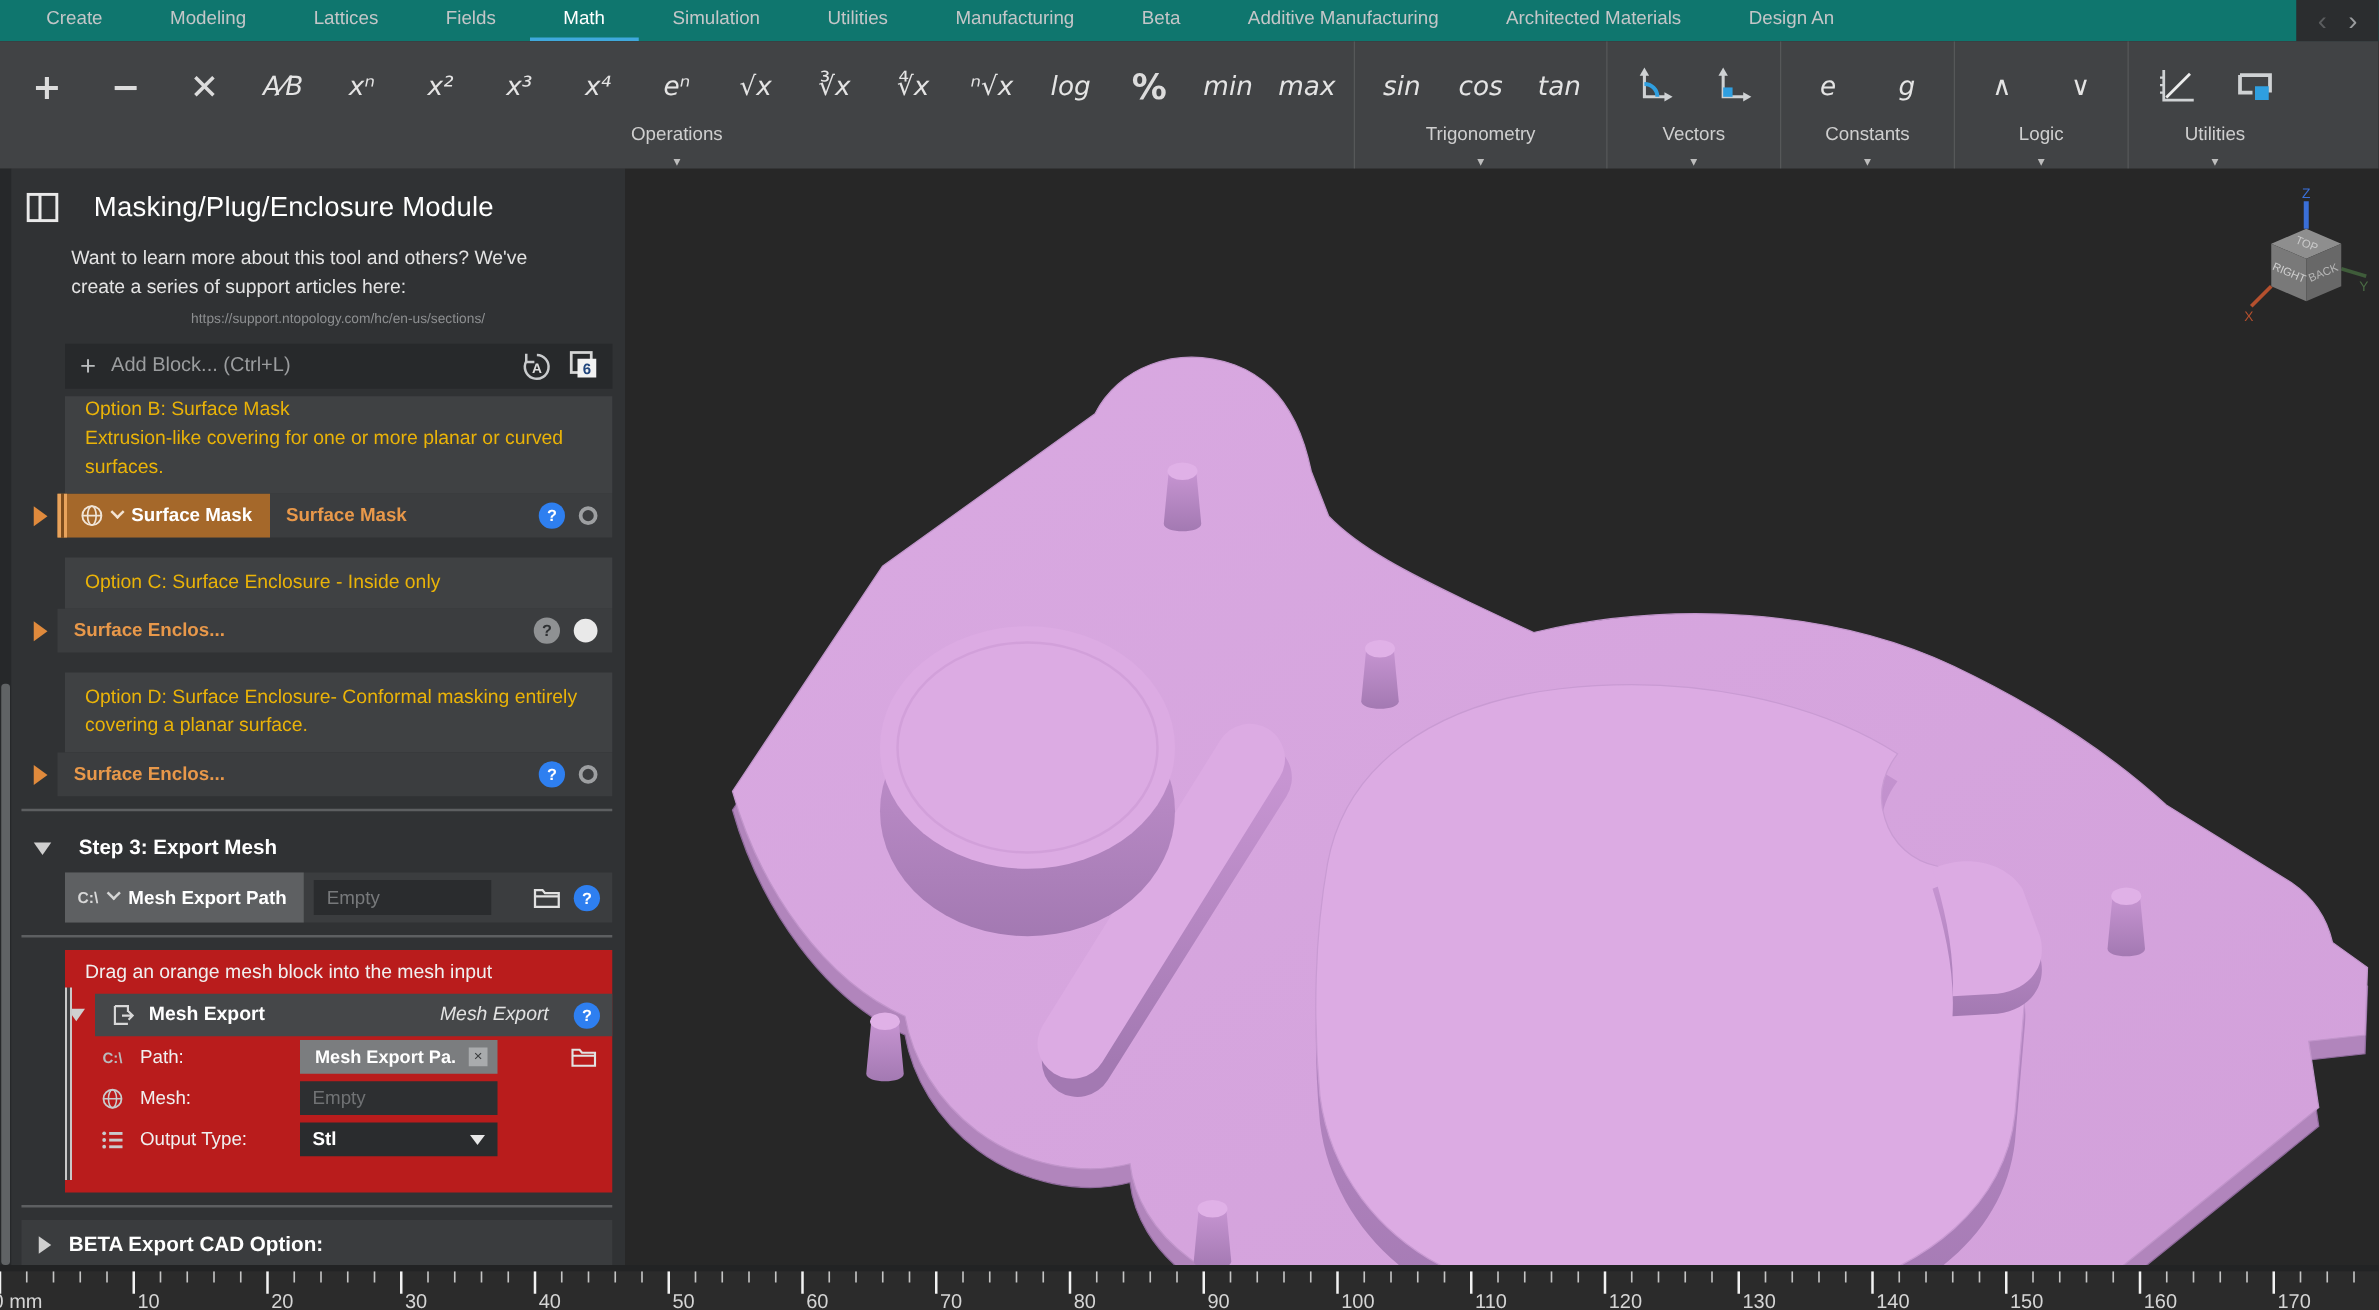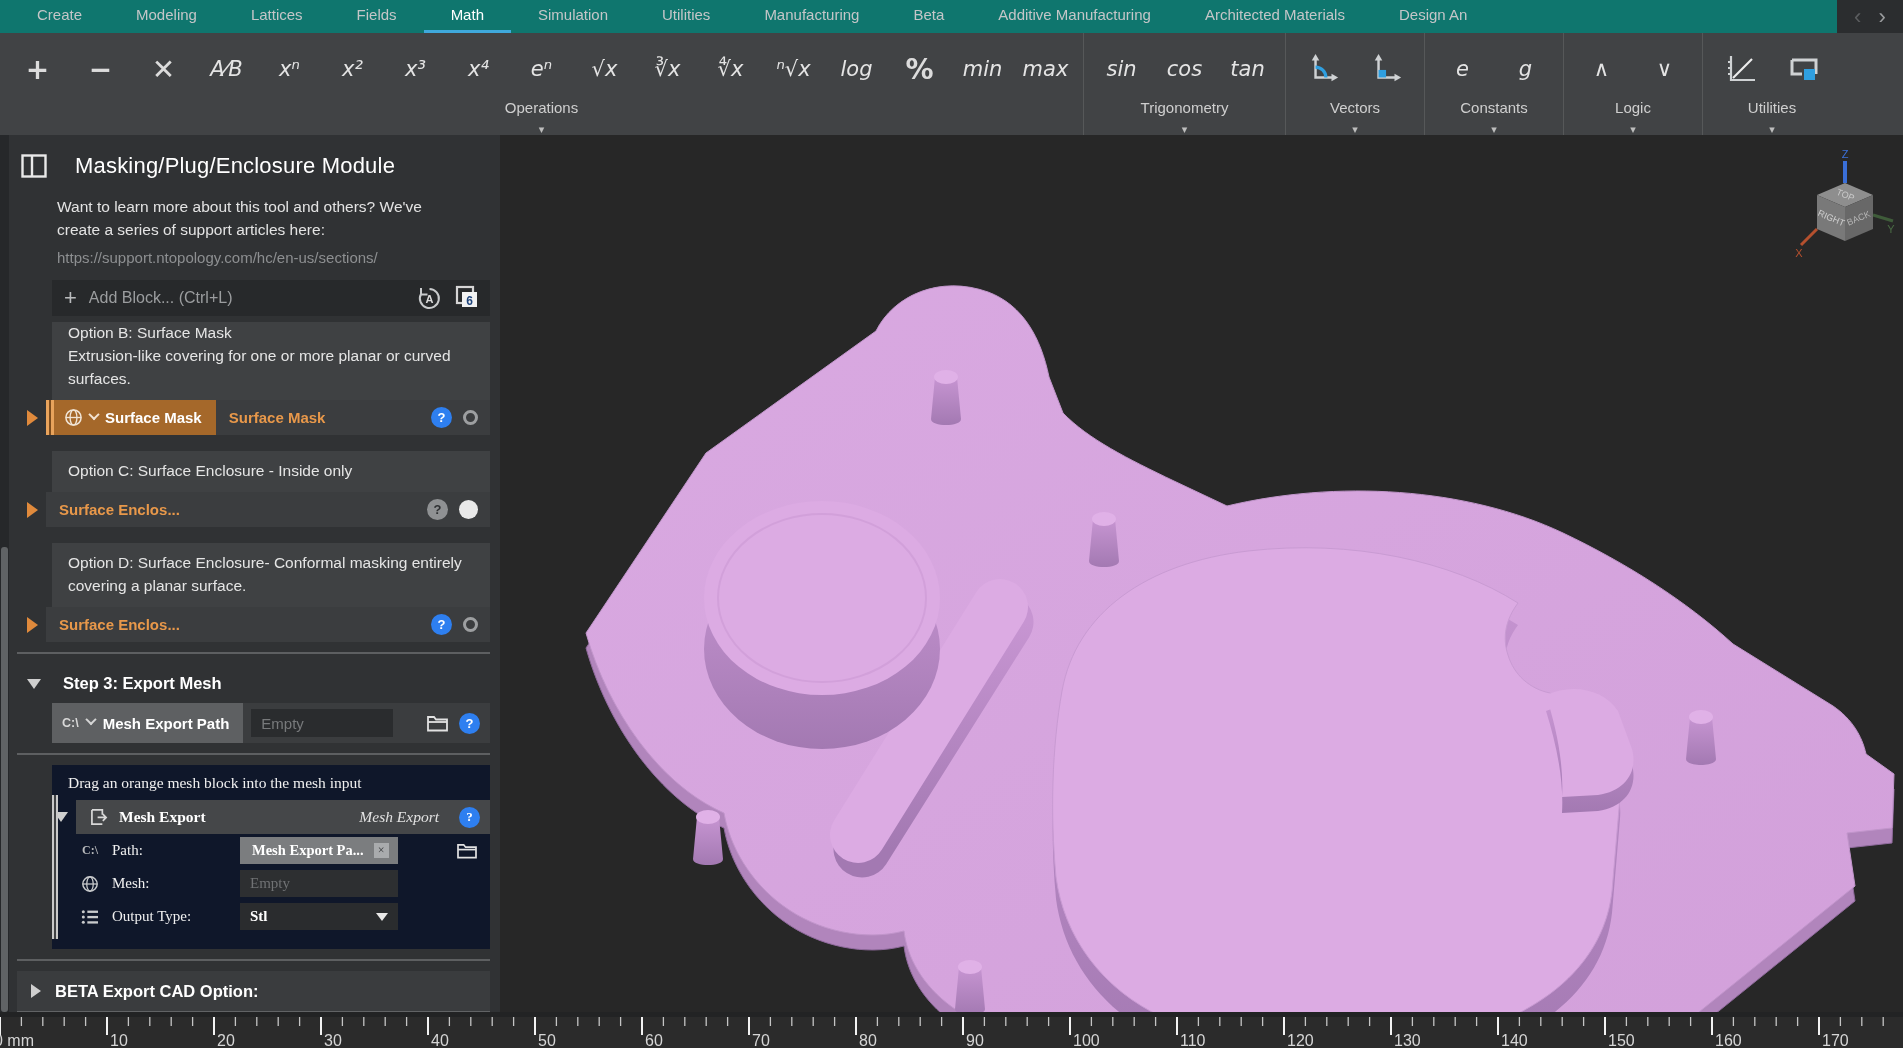--- a/index.html
+++ b/index.html
@@ -34,31 +34,31 @@
 
   
   .sidebar { width:500px; flex:none; display:flex; background:#303234; }
   .sb-scroll { width:9px; flex:none; background:#26282a; position:relative; }
   .sb-thumb { position:absolute; left:1px; width:7px; top:47%; height:53%; background:#606365; border-radius:3px; }
   .sb-panel { flex:1; position:relative; overflow:hidden; padding:12px 10px 0 8px; }
 
   .sb-title { display:flex; align-items:center; gap:28px; margin:6px 0 16px 4px; }
   .sb-title .txt { color:#ffffff; font-size:22px; letter-spacing:.2px; }
   .sb-intro { margin:0 6px 8px 40px; color:#e3e3e3; font-size:15.5px; line-height:23px; width:408px; }
-  .sb-link  { margin:0 6px 14px 40px; color:#8d8f91; font-size:15px; }
+  .sb-link  { margin:0 6px 14px 40px; color:#8d8f91; font-size:11px;text-align:center; }
 
   .add-block { margin-left:35px; height:36px; background:#27292b; display:flex; align-items:center;
                padding:0 10px 0 12px; color:#9b9d9f; font-size:16px; gap:12px; }
   .add-block .plus { font-size:22px; color:#b9bbbd; }
   .add-block .sp { flex:1; }
 
   .scroll-region { overflow:hidden; margin-top:6px; }
 
   .opt-card { margin-left:35px; background:#3f4143; padding:8px 14px 10px 16px;
-              color:#e5e5e5; font-size:15.5px; line-height:23px; }
+              color:#eab308; font-size:15.5px; line-height:23px; }
   .opt-card.clip { margin-top:-9px; }
   .opt-title { display:block; }
 
   .block-line { display:flex; align-items:center; margin:0 0 0 6px; }
   .tri { width:0; height:0; flex:none; }
   .tri.orange { border-left:11px solid #e08a3c; border-top:8px solid transparent; border-bottom:8px solid transparent; margin:0 8px 0 4px; }
   .tri.right  { border-left:10px solid #cfcfcf; border-top:7px solid transparent; border-bottom:7px solid transparent; }
   .tri.down   { border-top:10px solid #cfcfcf; border-left:7px solid transparent; border-right:7px solid transparent; }
 
   .block-row { flex:1; height:35px; background:#3b3d3f; display:flex; align-items:center; }
@@ -85,21 +85,21 @@
 
   .path-row { margin-left:35px; height:40px; background:#3b3d3f; display:flex; align-items:center; padding-right:8px; }
   .grey-chip { height:40px; background:#5e6062; display:flex; align-items:center; gap:8px; padding:0 14px 0 10px; }
   .drive { color:#d8d8d8; font-size:12.5px; font-weight:bold; }
   .chip-label { color:#ffffff; font-weight:bold; font-size:15px; white-space:nowrap; }
   .dark-input { background:#2a2c2e; color:#77797b; font-size:15px; display:flex; align-items:center;
                 padding:0 10px; height:28px; margin-left:8px; }
   .path-row .dark-input { width:142px; }
   .icon-btn { margin-left:auto; display:flex; align-items:center; gap:10px; }
 
-  .export-card { margin-left:35px; background:#0f172a; position:relative; padding-bottom:16px;font-family:Liberation Serif, serif; }
+  .export-card { margin-left:35px; background:#b91c1c; position:relative; padding-bottom:26px; }
   .export-card::before { content:""; position:absolute; left:0; top:30px; bottom:10px; width:7px;
       background:linear-gradient(90deg,#c9c9c9 0 2px,#3f4143 2px 4px,#c9c9c9 4px 6px,transparent 6px); }
   .drag-hint { color:#f0f0f0; font-size:15.5px; padding:9px 14px 8px 16px; }
   .exp-head { height:34px; background:#454749; display:flex; align-items:center; padding:0 10px 0 14px; gap:10px; }
   .exp-head .txt { color:#ffffff; font-weight:bold; font-size:15.5px; }
   .exp-type { margin-left:auto; color:#e2e2e2; font-style:italic; font-size:15.5px; margin-right:10px; }
   .fld-row { display:flex; align-items:center; height:33px; padding:0 12px 0 26px; gap:10px; }
   .fld-label { color:#f0f0f0; font-size:15px; width:118px; }
   .fld-icon { width:24px; display:flex; justify-content:center; color:#b9bbbd; font-size:12px; font-weight:bold; }
   .chip2 { background:#7b7d7f; height:27px; display:flex; align-items:center; gap:10px; padding:0 8px 0 12px; width:158px; }

